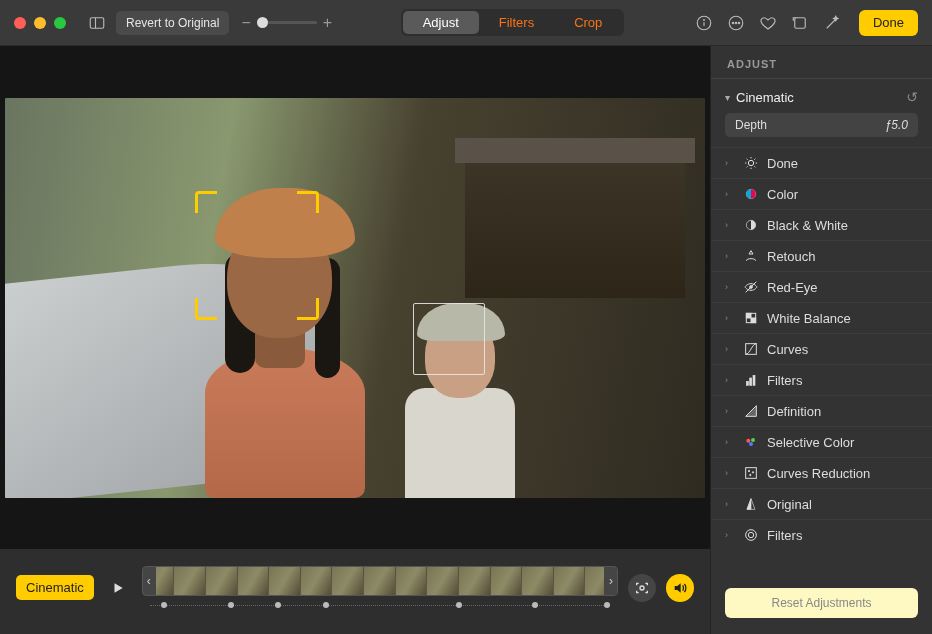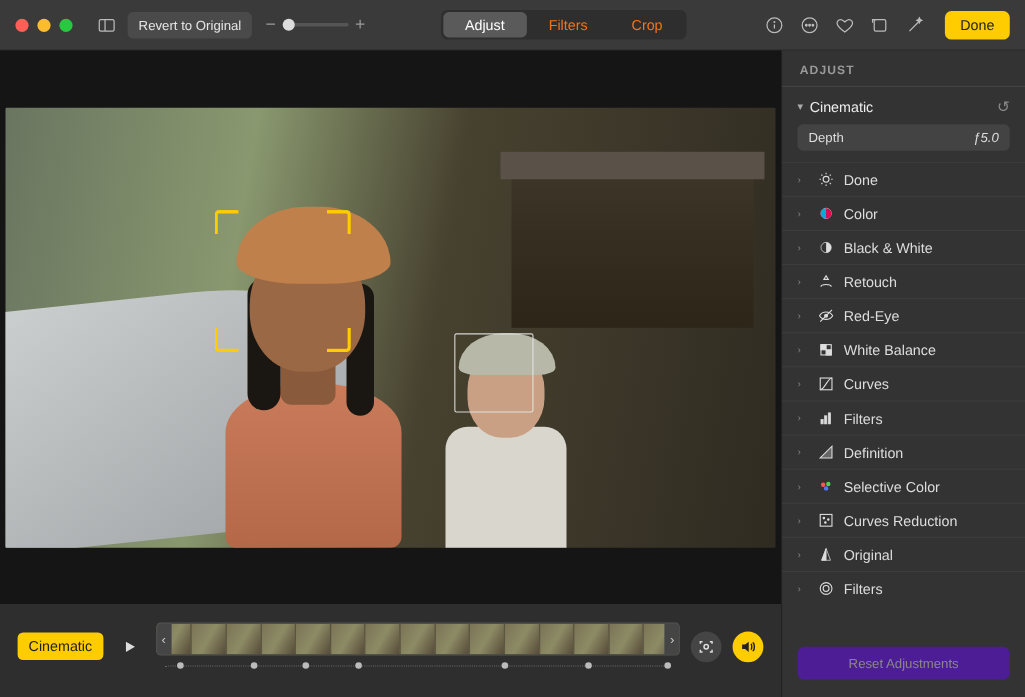--- a/index.html
+++ b/index.html
@@ -82,21 +82,21 @@
 .sb-title{color:#999;font-size:11px;letter-spacing:1px;font-weight:600;padding:12px 16px 8px;border-bottom:1px solid #444;}
 .section-head{display:flex;align-items:center;padding:10px 14px 8px;color:#eee;font-size:13px;gap:6px;}
 .section-head .chev{font-size:10px;color:#aaa;}
 .reset-icon{margin-left:auto;color:#888;cursor:pointer;font-size:14px;}
 .depth-row{margin:0 14px 10px;background:#434343;border-radius:5px;padding:5px 10px;display:flex;align-items:center;color:#ddd;font-size:12px;}
 .depth-row span:last-child{margin-left:auto;font-style:italic;}
 .adj-list{flex:1;overflow:auto;}
 .adj-item{display:flex;align-items:center;gap:8px;padding:7px 14px;color:#ddd;font-size:13px;cursor:pointer;border-top:1px solid #3d3d3d;}
 .adj-item .chev{font-size:9px;color:#888;width:10px;}
 .adj-item .aicon{width:16px;height:16px;display:flex;align-items:center;justify-content:center;font-size:13px;}
-.reset-adj{margin:12px 14px 16px;background:#4c1d95;border:none;color:#888;font-size:12px;padding:8px;border-radius:6px;cursor:pointer;}
+.reset-adj{margin:12px 14px 16px;background:#fef9c3;border:none;color:#888;font-size:12px;padding:8px;border-radius:6px;cursor:pointer;}
 </style>
 </head>
 <body>
 
 <div class="titlebar">
   <div class="traffic">
     <span class="dot-red"></span>
     <span class="dot-yel"></span>
     <span class="dot-grn"></span>
   </div>

